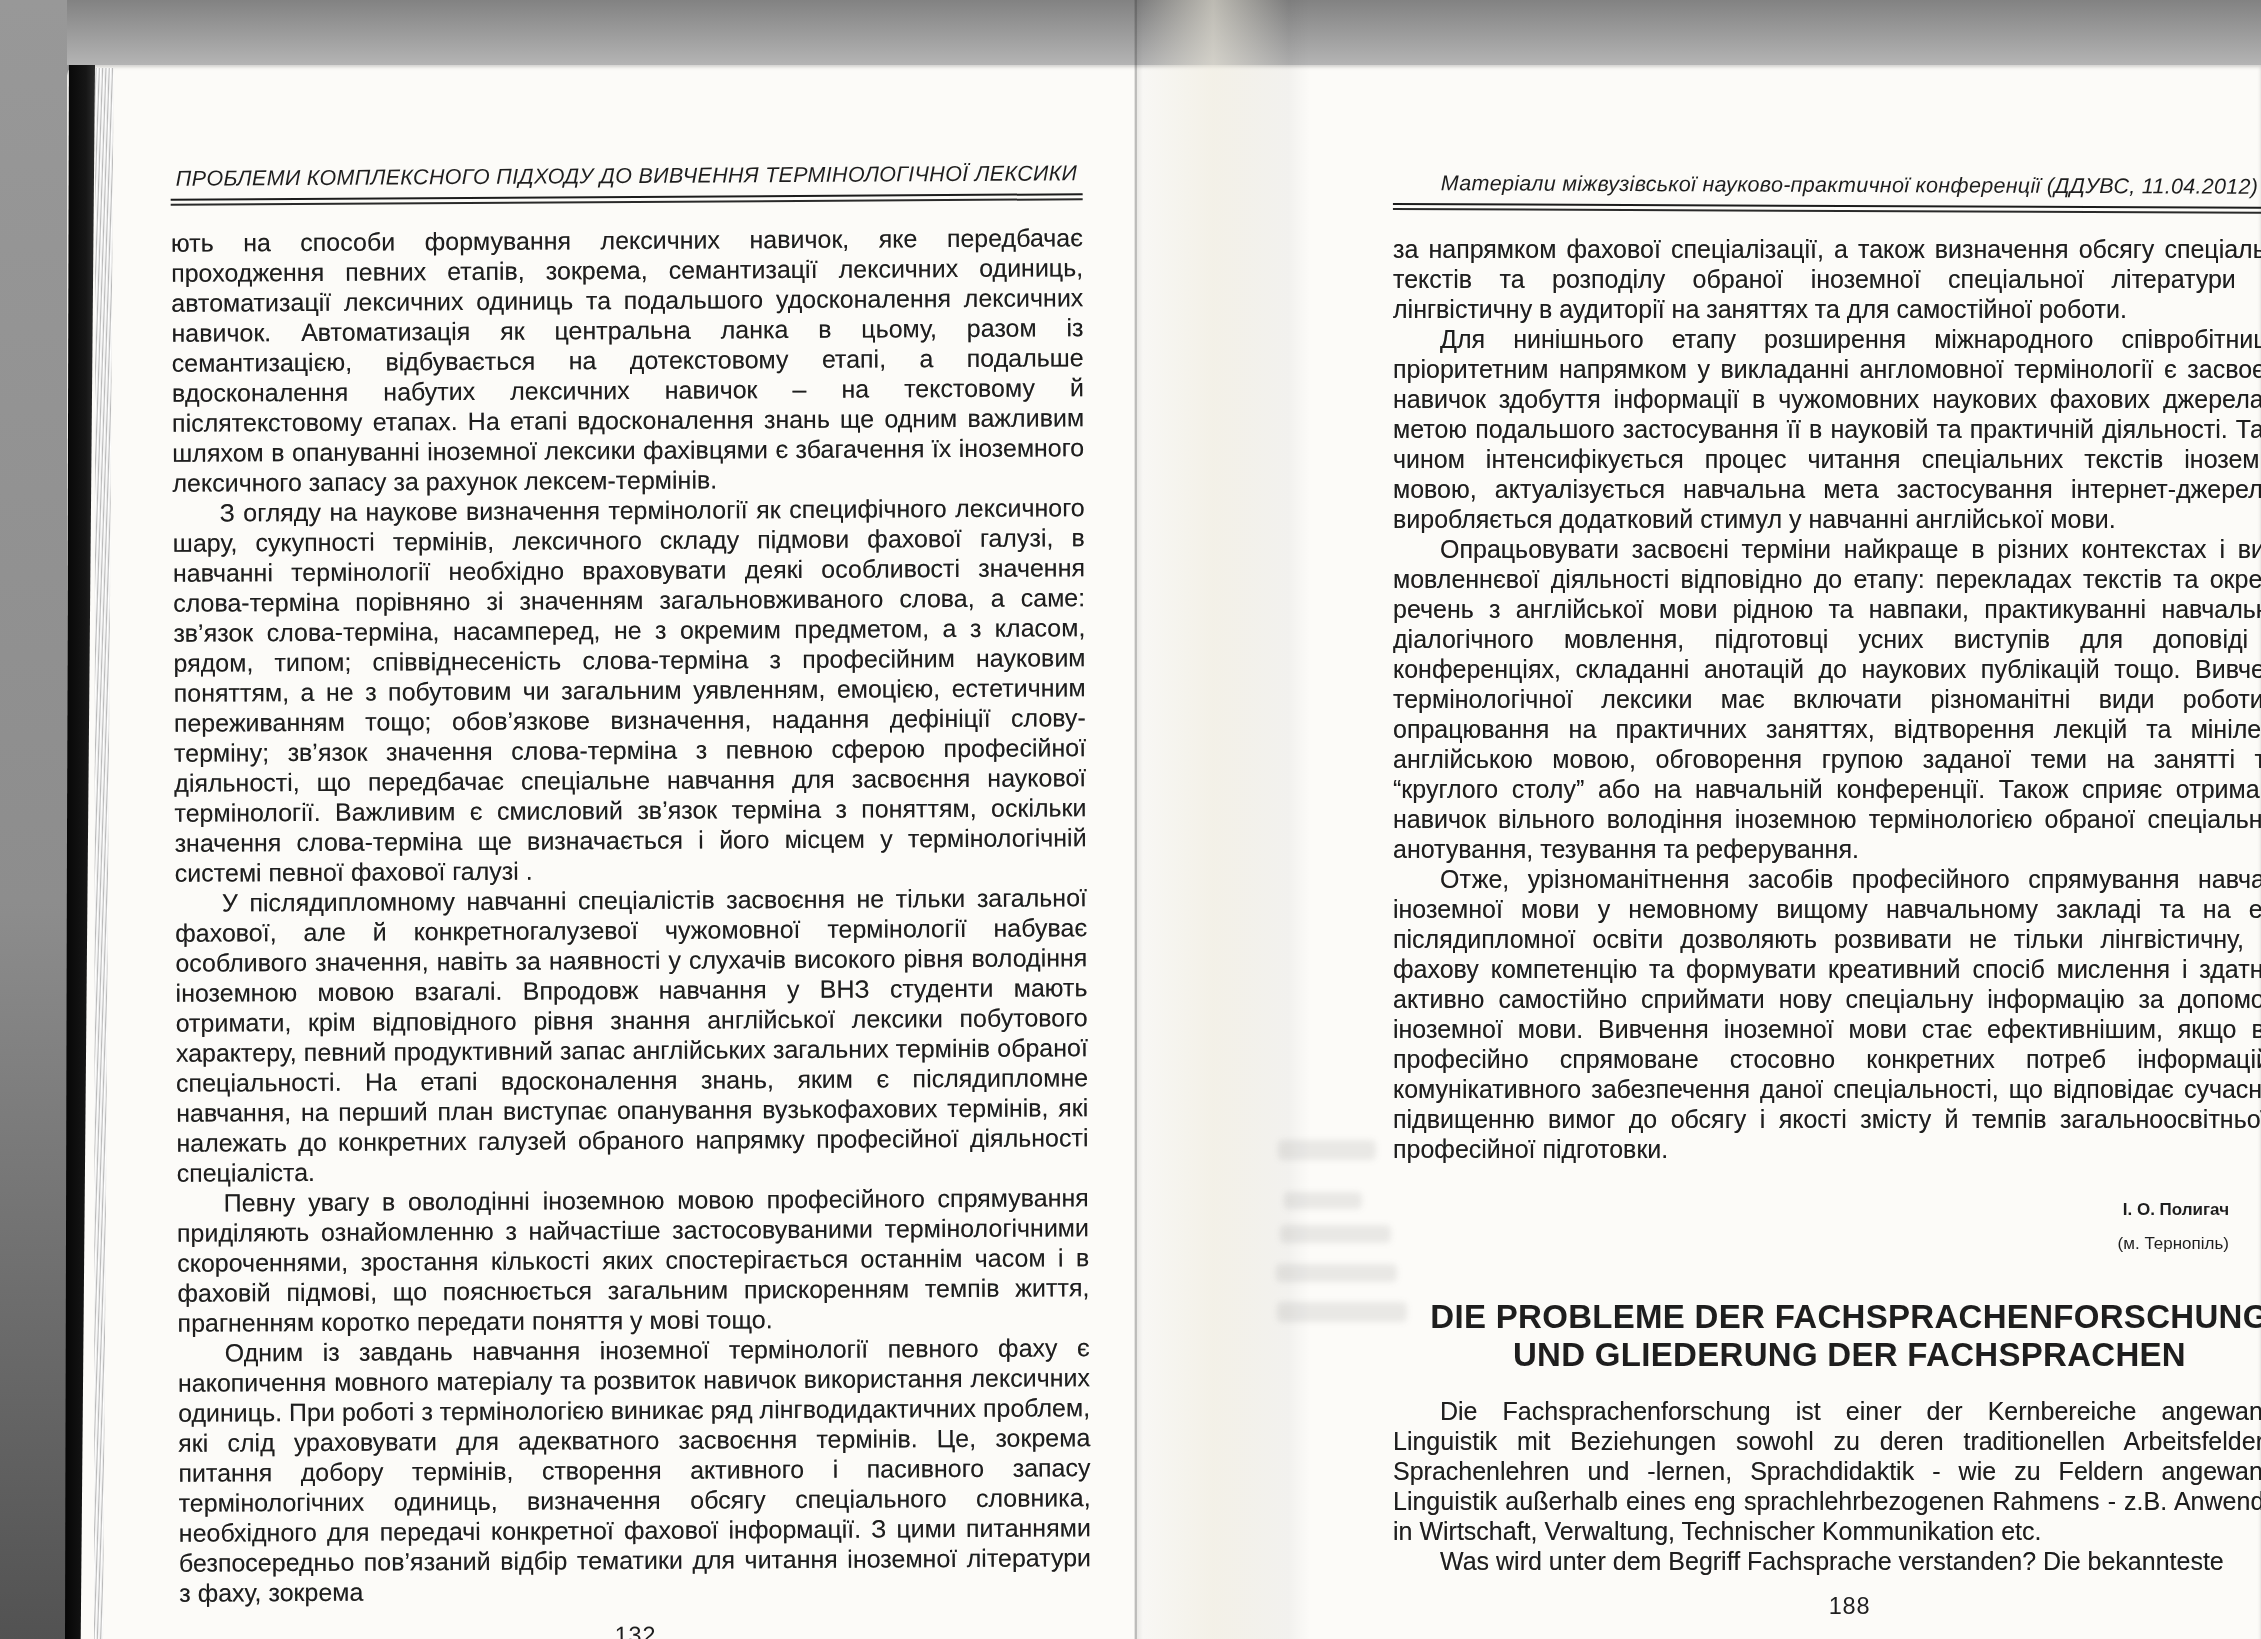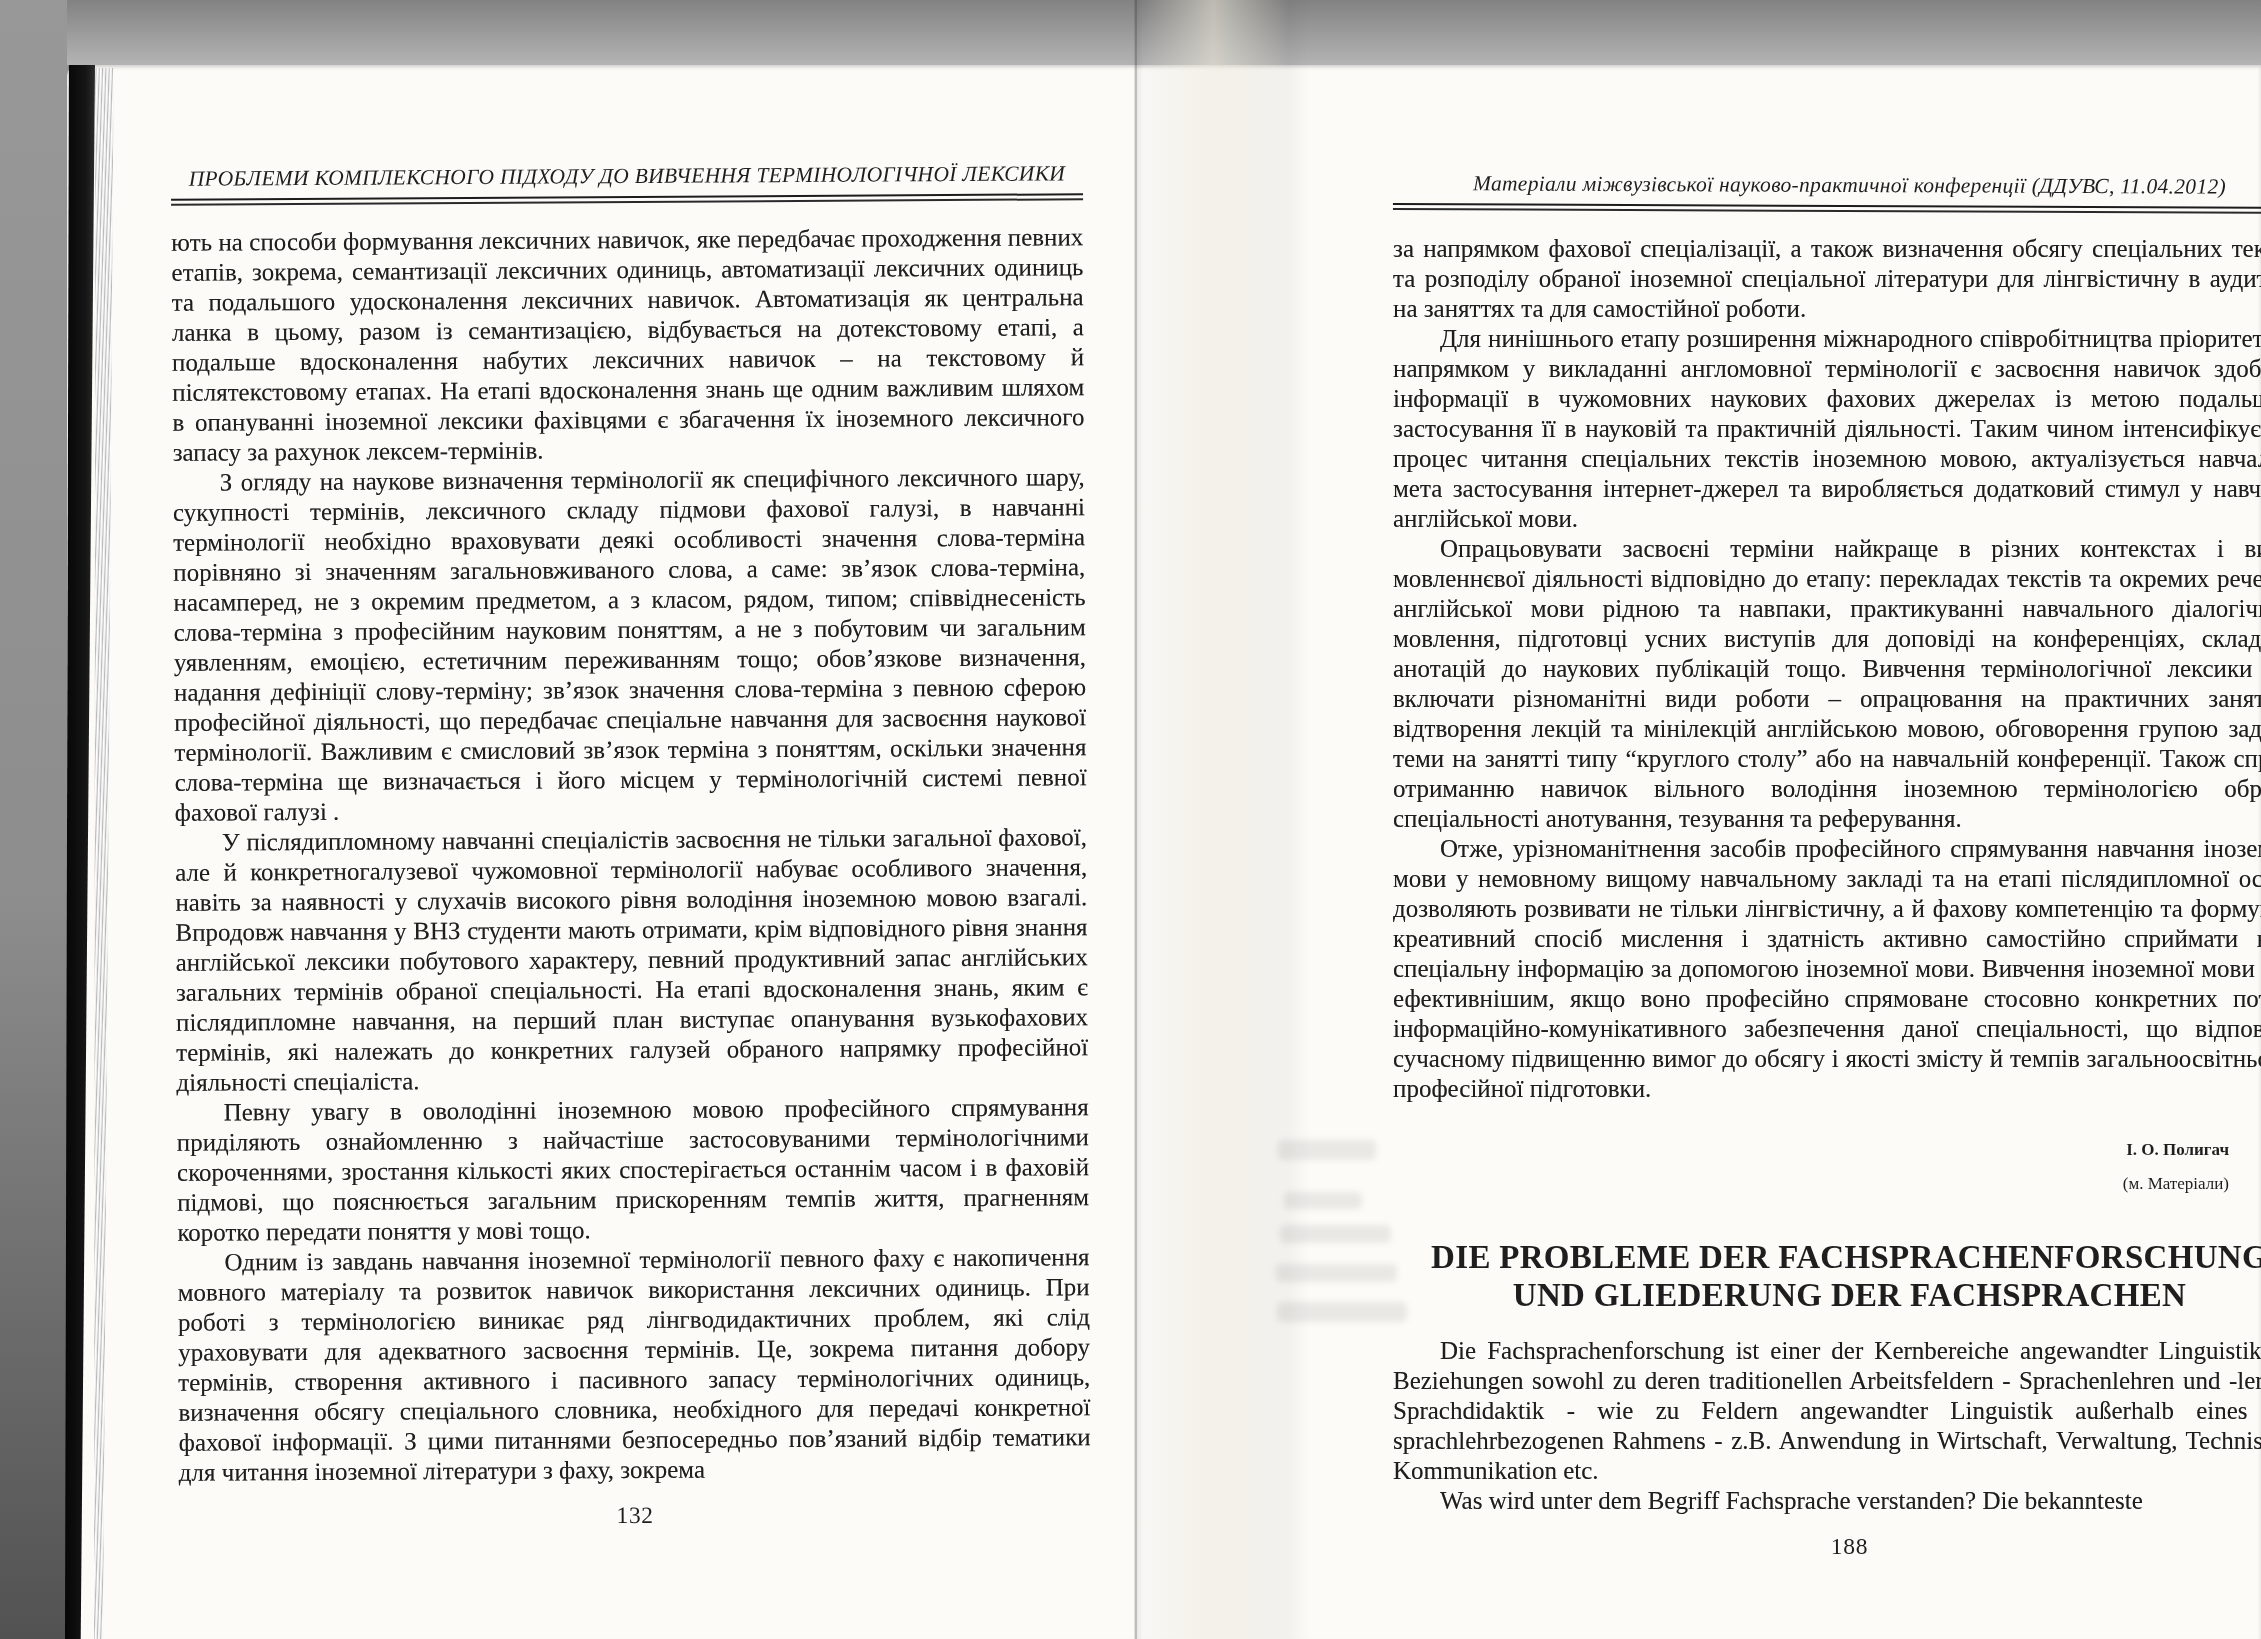--- a/index.html
+++ b/index.html
@@ -4,21 +4,21 @@
 <style>
   html, body { margin: 0; padding: 0; background: #6e6e6e; }
   * { box-sizing: border-box; }
 
   .scan {
     position: relative;
     width: 2261px;
     height: 1640px;
     overflow: hidden;
     background: linear-gradient(160deg, #979797 0%, #8f8f8f 45%, #6a6a6a 100%);
-    font-family: Liberation Serif, serif;
+    font-family: Liberation Sans, sans-serif;
     color: #1e1e1e;
   }
 
   
   .bg-top {
     position: absolute; left: 0; top: 0; right: 0; height: 65px;
     background: linear-gradient(#828282, #b4b4b4);
   }
   .bg-left {
     position: absolute; left: 0; top: 0; width: 67px; bottom: 0;
@@ -171,21 +171,21 @@
     </div>
     <div class="body">
       <p class="noindent">за напрямком фахової спеціалізації, а також визначення обсягу спеціальних текстів та розподілу обраної іноземної спеціальної літератури для лінгвістичну в аудиторії на заняттях та для самостійної роботи.</p>
       <p class="indent">Для нинішнього етапу  розширення міжнародного співробітництва пріоритетним напрямком у викладанні англомовної термінології є засвоєння навичок здобуття інформації в чужомовних наукових фахових  джерелах із метою подальшого застосування її в науковій та практичній діяльності. Таким чином інтенсифікується процес читання спеціальних текстів іноземною мовою, актуалізується навчальна мета застосування інтернет-джерел  та виробляється додатковий стимул у навчанні англійської мови.</p>
       <p class="indent">Опрацьовувати засвоєні терміни найкраще в різних контекстах і видах мовленнєвої діяльності відповідно до етапу: перекладах текстів та окремих речень з англійської мови рідною та навпаки, практикуванні навчального діалогічного мовлення,  підготовці  усних виступів для доповіді на конференціях, складанні анотацій до наукових публікацій тощо. Вивчення термінологічної лексики має включати різноманітні види роботи – опрацювання на практичних заняттях, відтворення лекцій та мінілекцій англійською мовою, обговорення групою заданої теми на занятті типу “круглого столу” або на навчальній конференції. Також сприяє отриманню навичок вільного володіння іноземною термінологією обраної спеціальності анотування, тезування   та реферування.</p>
       <p class="indent">Отже, урізноманітнення засобів професійного спрямування навчання іноземної мови у немовному вищому навчальному закладі та на етапі післядипломної освіти дозволяють розвивати не тільки лінгвістичну, а й фахову компетенцію та формувати креативний спосіб мислення і здатність активно самостійно сприймати нову спеціальну інформацію за допомогою іноземної мови. Вивчення іноземної мови стає  ефективнішим, якщо воно професійно спрямоване стосовно конкретних потреб інформаційно-комунікативного забезпечення даної спеціальності, що відповідає сучасному підвищенню вимог до обсягу і якості змісту й темпів загальноосвітньої та професійної підготовки.</p>
     </div>
 
     <div class="author-block">
       <div class="author-name">І. О. Полигач</div>
-      <div class="author-location">(м. Матеріали)</div>
+      <div class="author-location">(м. Тернопіль)</div>
     </div>
 
     <div class="article-title">
       <div>DIE PROBLEME DER FACHSPRACHENFORSCHUNG</div>
       <div>UND GLIEDERUNG DER FACHSPRACHEN</div>
     </div>
 
     <div class="body german">
       <p class="indent">Die Fachsprachenforschung ist einer der Kernbereiche angewandter Linguistik mit Beziehungen sowohl zu deren traditionellen Arbeitsfeldern - Sprachenlehren und -lernen, Sprachdidaktik - wie zu Feldern angewandter Linguistik außerhalb eines eng sprachlehrbezogenen Rahmens - z.B. Anwendung in Wirtschaft, Verwaltung, Technischer Kommunikation etc.</p>
       <p class="indent">Was wird unter dem Begriff Fachsprache verstanden? Die bekannteste</p>

